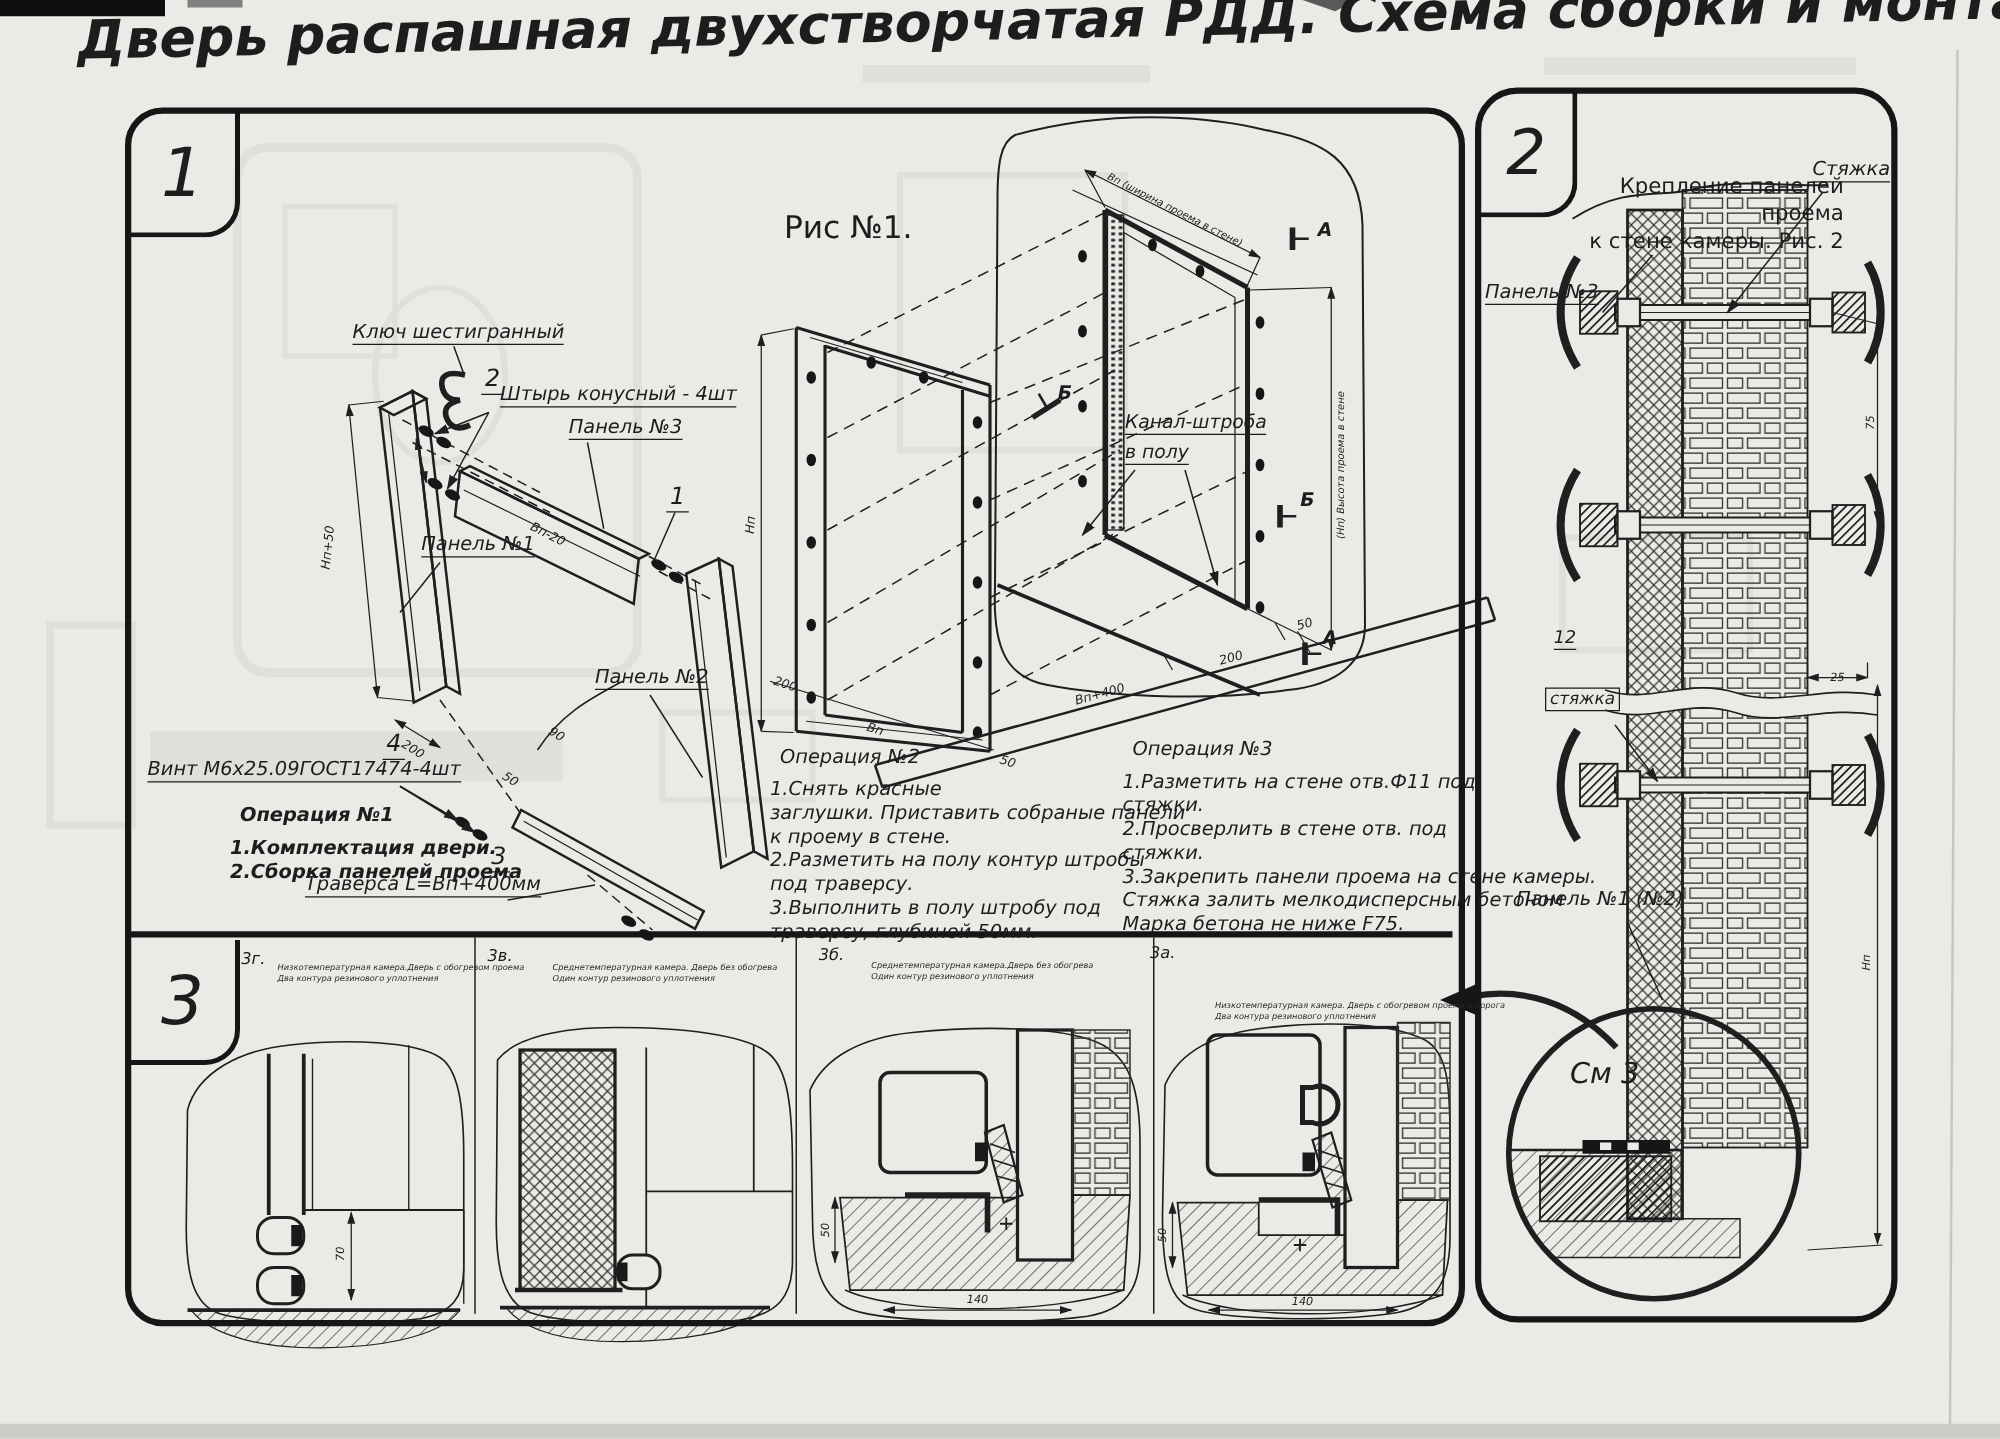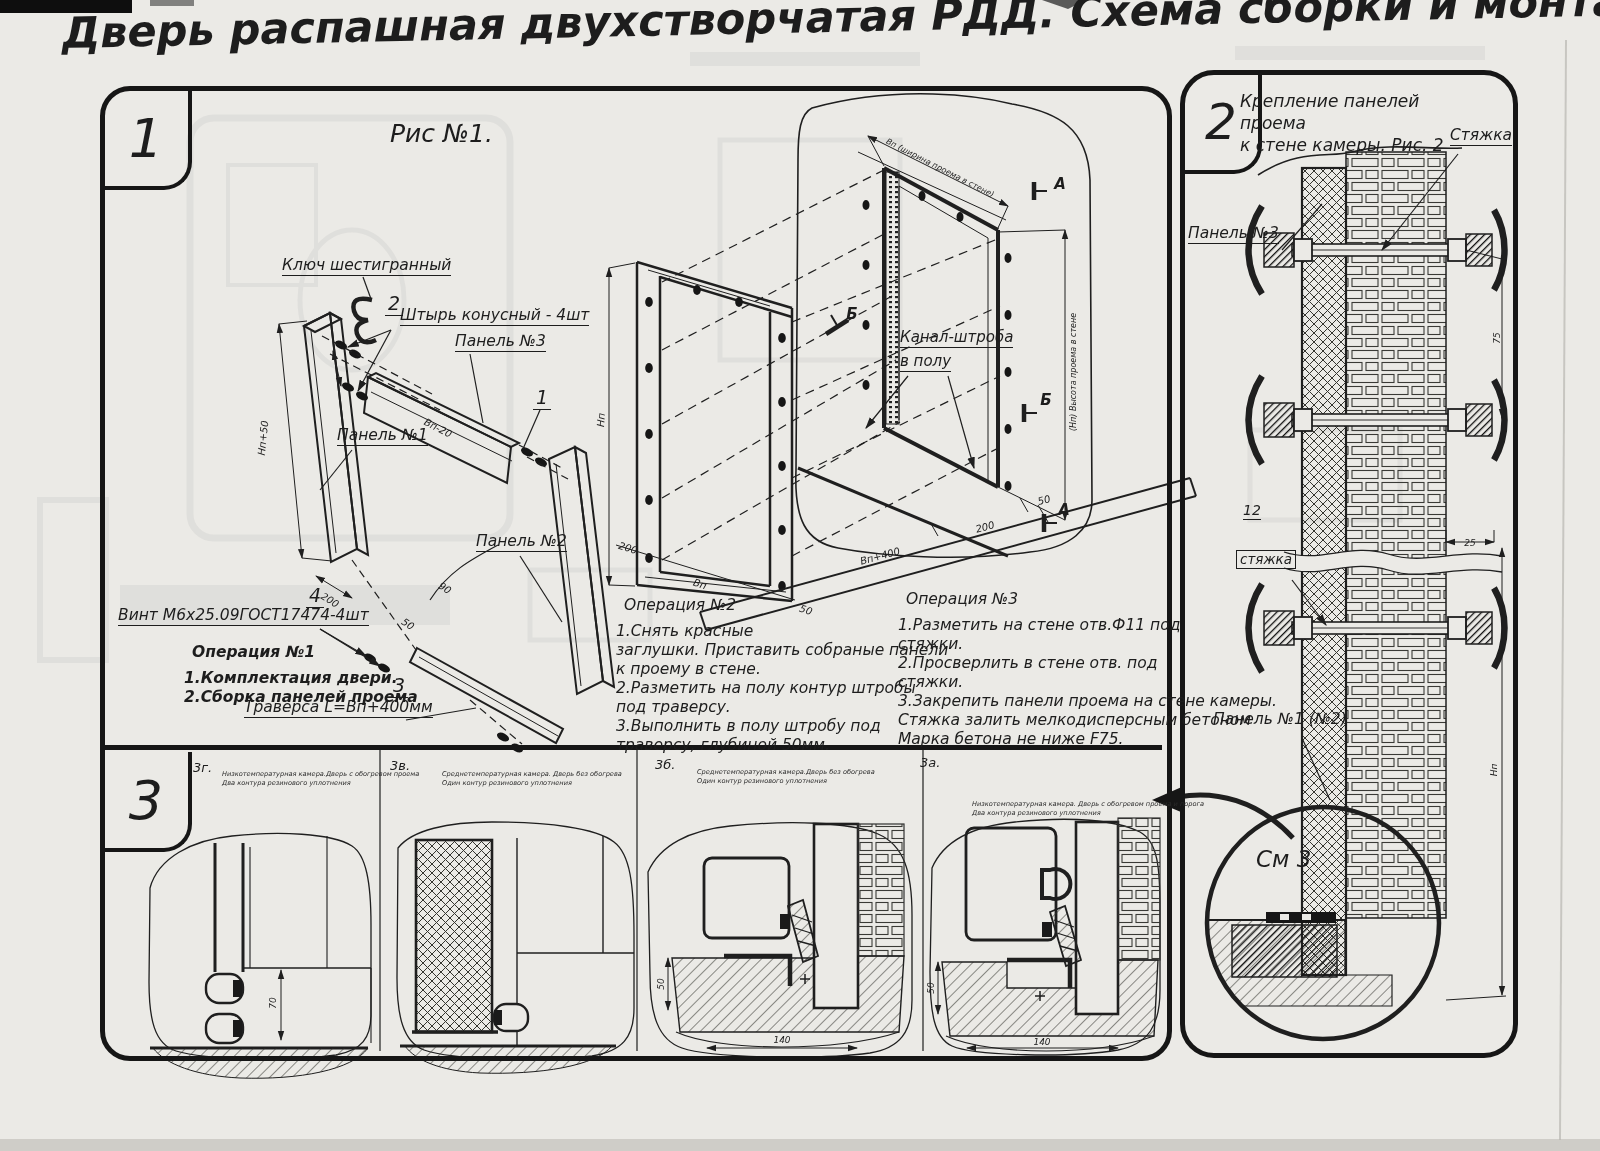--- a/index.html
+++ b/index.html
@@ -6,21 +6,21 @@
   .sheet{position:relative;width:1600px;height:1151px;background:#ebeae6;overflow:hidden;
          font-family:"DejaVu Sans",sans-serif;color:#1d1d1d;}
   .art{position:absolute;left:0;top:0;}
   .ttl{position:absolute;left:62px;top:8px;width:1510px;font-size:43px;font-weight:bold;font-style:italic;
        letter-spacing:0px;transform:rotate(-1.2deg);transform-origin:0 50%;white-space:nowrap;}
   .panel{position:absolute;border:5px solid #161616;border-radius:30px;}
   .hdiv{position:absolute;left:103px;top:745px;width:1059px;height:5px;background:#161616;}
   .badge{position:absolute;border-right:4.5px solid #161616;border-bottom:4.5px solid #161616;
          border-bottom-right-radius:28px;display:flex;align-items:center;justify-content:center;
          font-style:italic;font-size:54px;}
-  .figtitle{position:absolute;font-style:italic;text-align:left;}
+  .figtitle{position:absolute;text-align:right;margin-top:48px;}
   .figtitle span{display:block;}
   .lbl{position:absolute;font-style:italic;font-size:15.5px;white-space:nowrap;}
   .u{border-bottom:1.6px solid #1d1d1d;padding-bottom:1px;}
   .co{position:absolute;font-style:italic;font-size:19px;border-bottom:1.6px solid #1d1d1d;padding:0 3px 1px 3px;}
   .op{position:absolute;font-style:italic;font-size:15.5px;line-height:19px;white-space:nowrap;}
   .op span{display:block;}
   .op .t{margin-left:8px;margin-bottom:7px;}
   .rot{position:absolute;font-style:italic;font-size:10px;white-space:nowrap;
        transform:translate(-50%,-50%) rotate(var(--r,0deg));}
   .mk{position:absolute;font-style:italic;font-size:15px;font-weight:bold;

